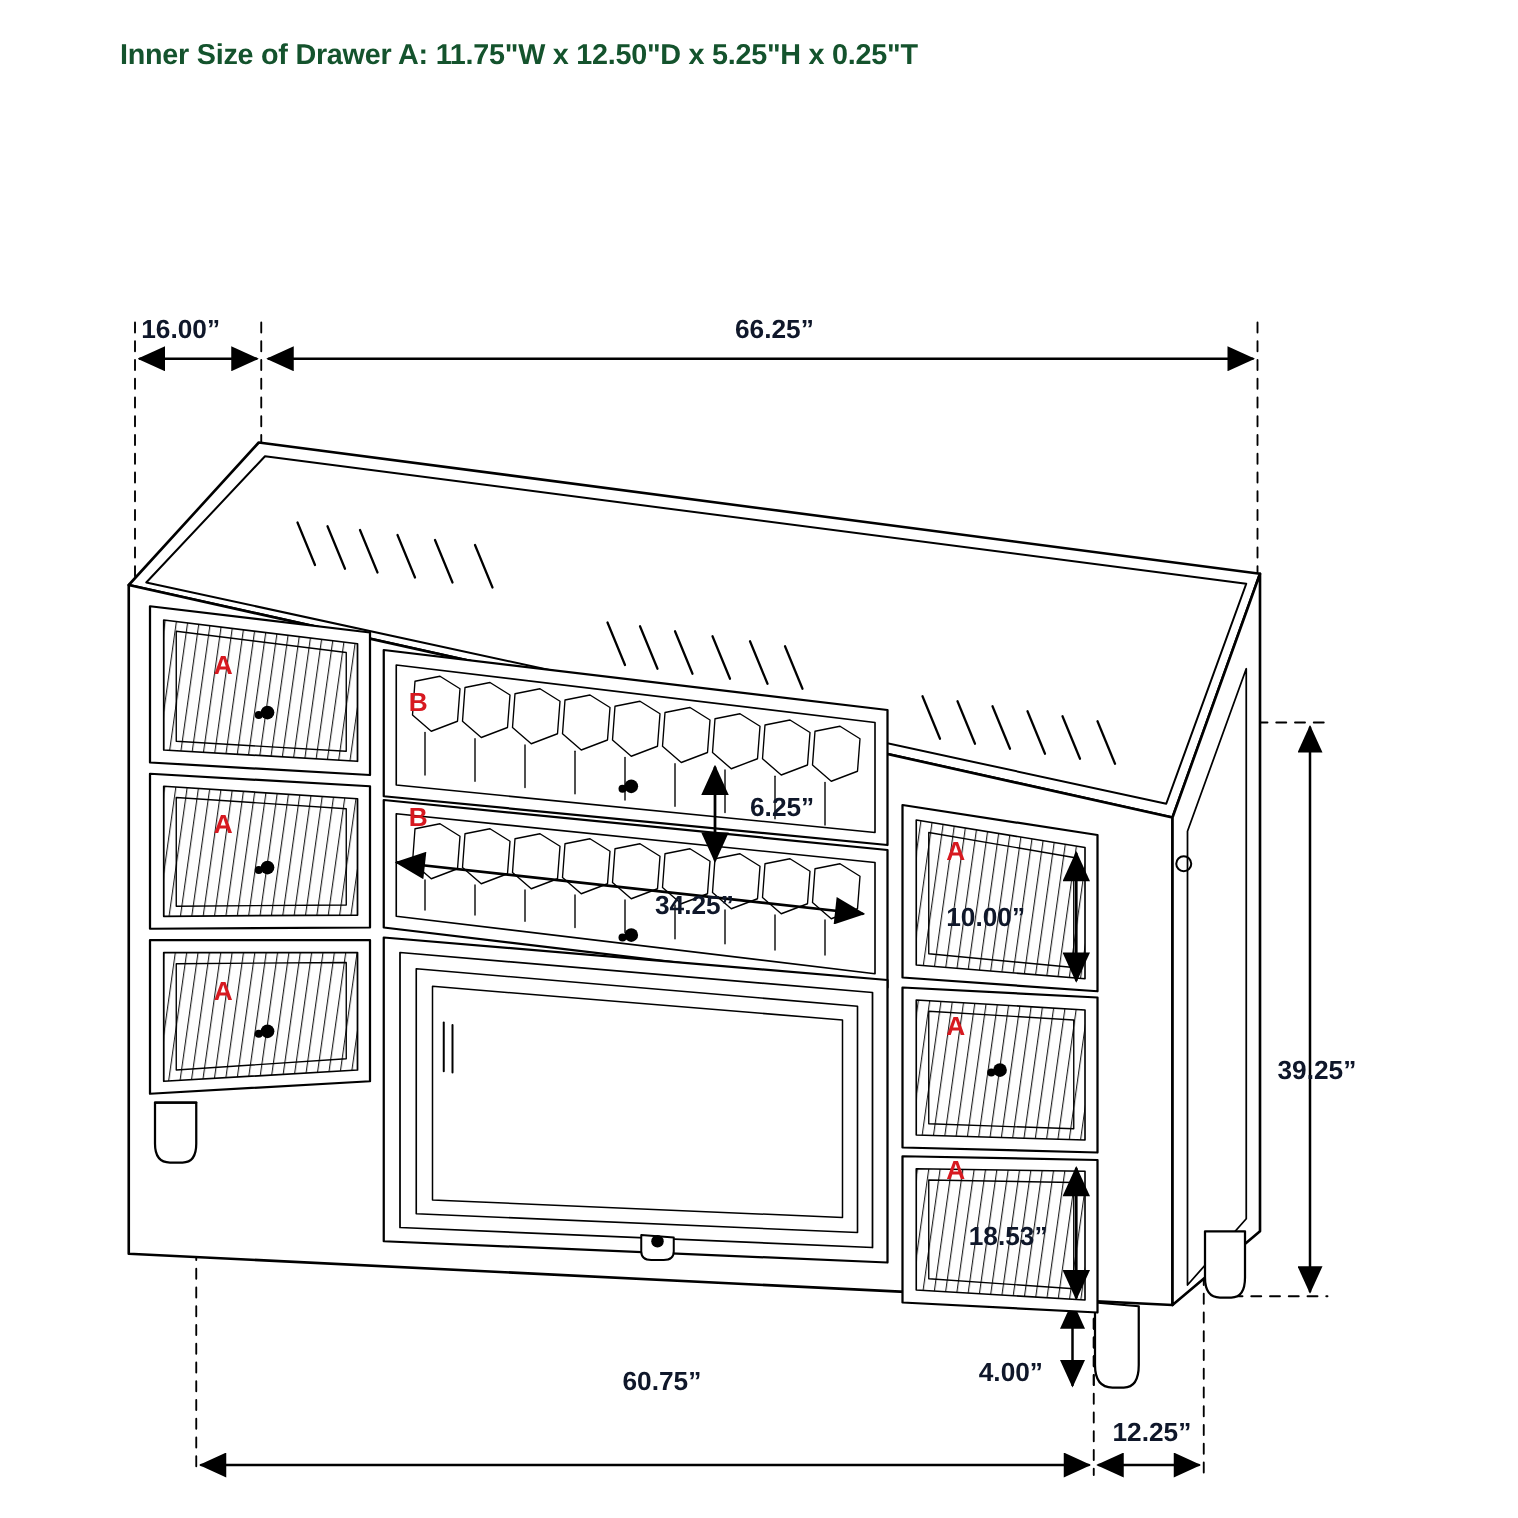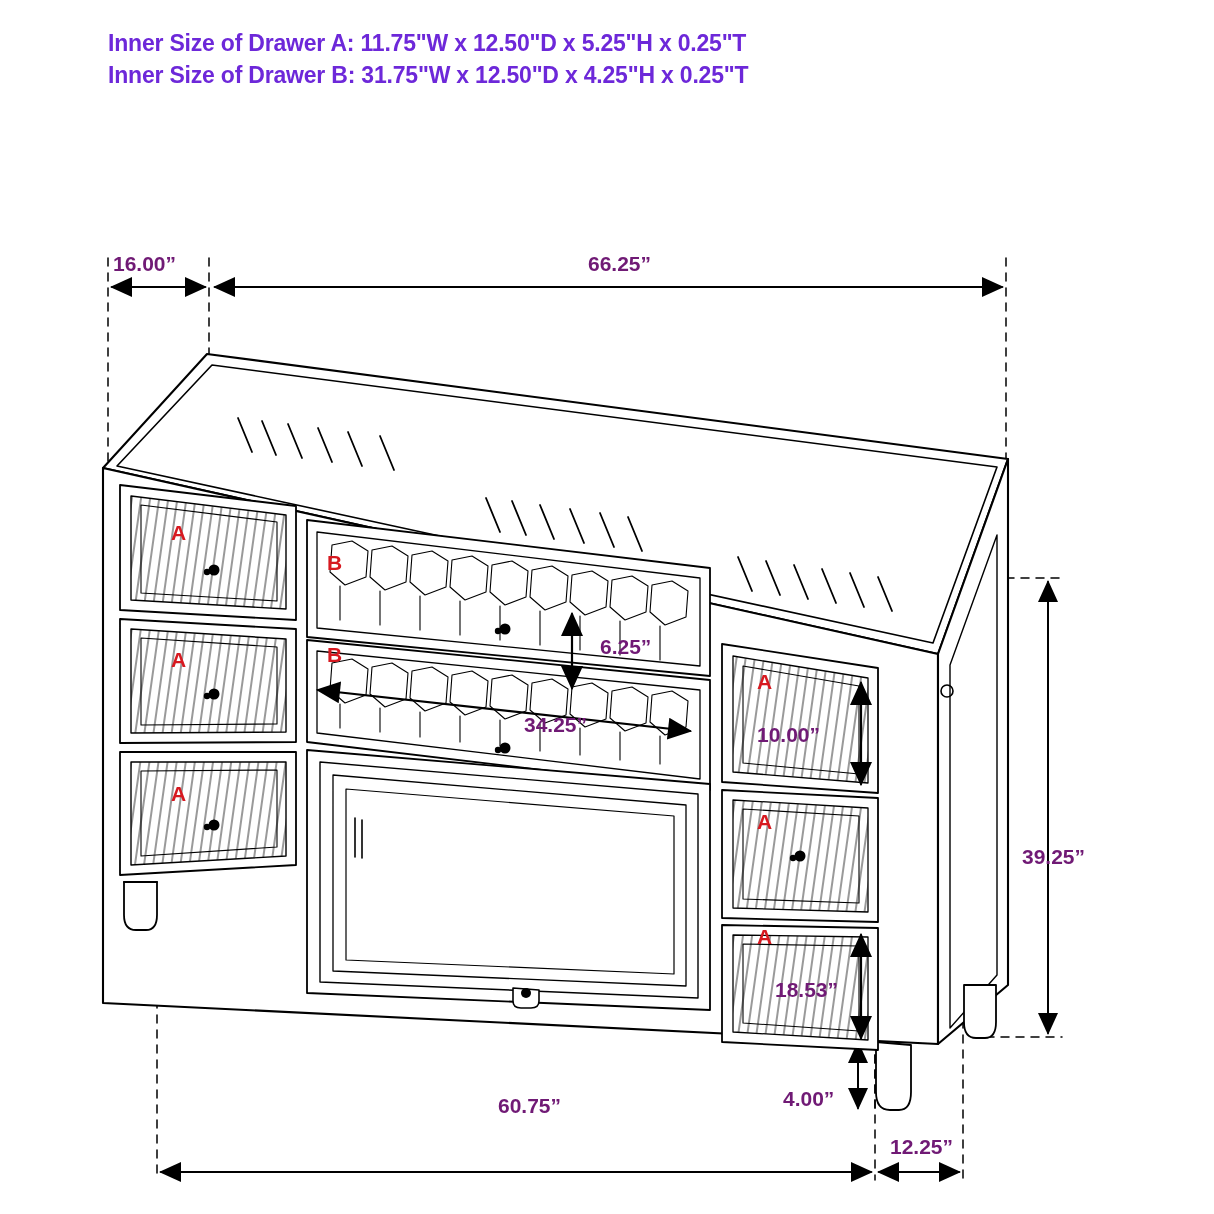--- a/index.html
+++ b/index.html
@@ -15,58 +15,57 @@
     overflow: hidden;
   }
   #stage {
     position: absolute;
     left: 0; top: 0;
     width: 1214px;
     height: 1214px;
   }
   .hdr {
     position: absolute;
-    left: 108px;
+    left: 96px;
     font-size: 23px;
     font-weight: bold;
-    color: #6d28d9;
+    color: #14532d;
     letter-spacing: -0.2px;
     white-space: nowrap;
   }
   #hdr1 { top: 30px; }
   #hdr2 { top: 62px; }
 
   svg#art {
     position: absolute;
     left: 0; top: 0;
     width: 1214px;
     height: 1214px;
   }
   .lbl {
     position: absolute;
     font-size: 21px;
     font-weight: bold;
-    color: #701a75;
+    color: #0f172a;
     white-space: nowrap;
   }
   .lbl-red {
     position: absolute;
     font-size: 21px;
     font-weight: bold;
     color: #d71920;
     white-space: nowrap;
   }
 </style>
 </head>
 <body>
 
 <div id="stage">
 
   <div class="hdr" id="hdr1">Inner Size of Drawer A: 11.75"W x 12.50"D x 5.25"H x 0.25"T</div>
-  <div class="hdr" id="hdr2">Inner Size of Drawer B: 31.75"W x 12.50"D x 4.25"H x 0.25"T</div>
 
   <svg id="art" viewBox="0 0 1214 1214">
     <defs>
       <marker id="arrL" markerWidth="12" markerHeight="10" refX="1" refY="5" orient="auto">
         <path d="M11,0 L0,5 L11,10 Z" fill="#000"></path>
       </marker>
       <marker id="arrR" markerWidth="12" markerHeight="10" refX="11" refY="5" orient="auto">
         <path d="M1,0 L12,5 L1,10 Z" fill="#000"></path>
       </marker>
       <pattern id="ribs" width="9" height="9" patternUnits="userSpaceOnUse" patternTransform="rotate(8)">

